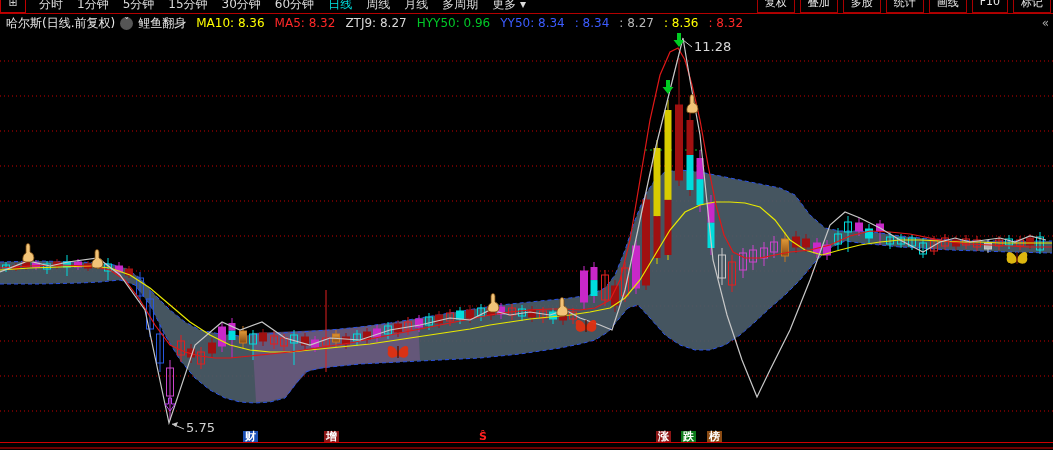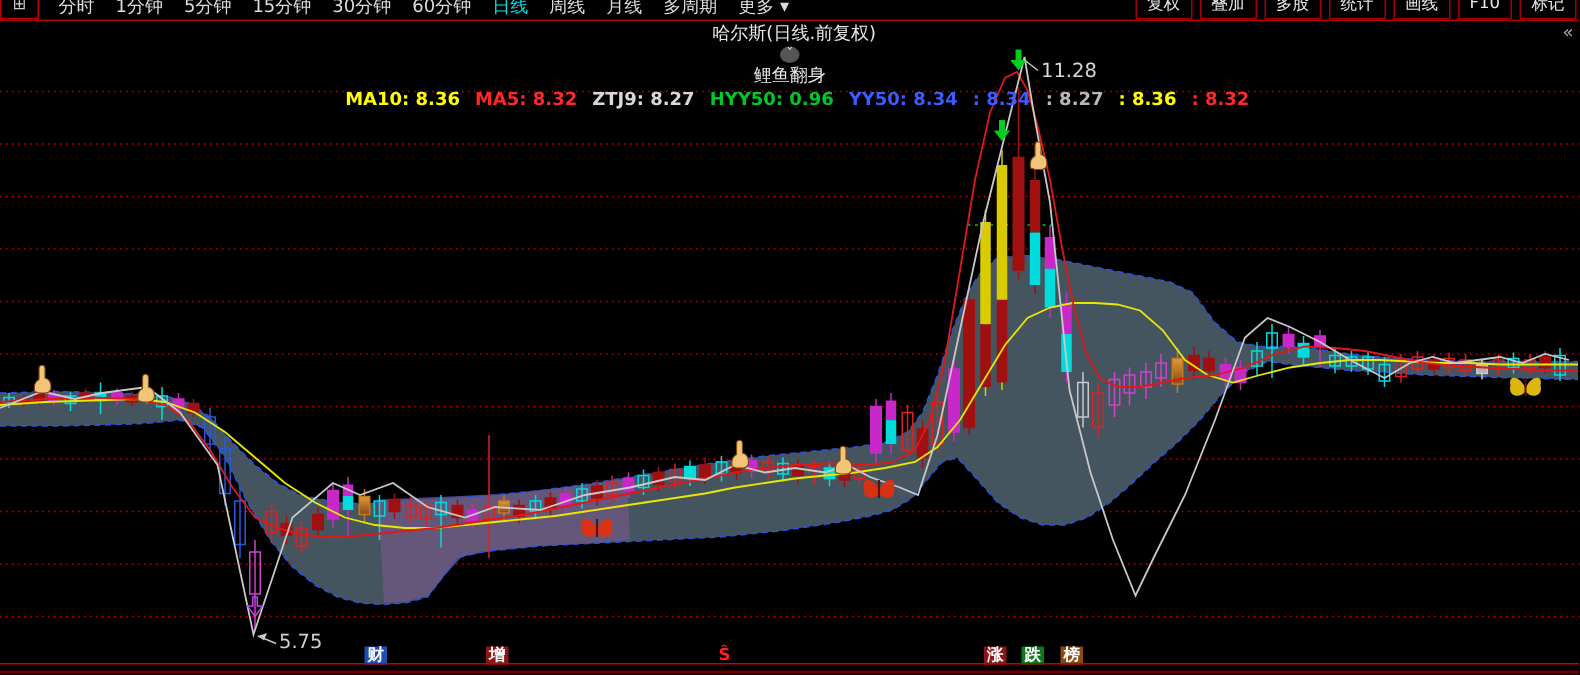--- a/index.html
+++ b/index.html
@@ -11,25 +11,25 @@
   .topbar-inner{position:absolute;left:0;top:-7px;height:20px;display:flex;align-items:center;}
   .appicon{display:inline-block;width:24px;height:18px;border:1px solid #c00000;color:#cfcfcf;
            font-size:11px;text-align:center;line-height:18px;margin-right:6px;}
   .tab{color:#dcdcdc;font-size:12px;margin:0 7px;cursor:default;}
   .tab.active{color:#00e0e0;}
   .rb-wrap{position:absolute;right:2px;top:-8px;display:flex;}
   .rbtn{border:1px solid #a80000;color:#e8e8e8;font-size:11px;padding:2px 7px;margin-left:5px;
         background:#000;}
   
   .titlebar{position:absolute;left:0;top:14px;width:1053px;height:18px;display:flex;
-            align-items:center;font-size:12px;color:#e8e8e8;white-space:nowrap;flex-direction:column;}
+            align-items:center;font-size:12px;color:#e8e8e8;white-space:nowrap;}
   .titlebar .t{margin-left:6px;}
   .circ{display:inline-block;width:13px;height:13px;border-radius:50%;background:#555;
         color:#ddd;font-size:10px;line-height:11px;text-align:center;margin:0 5px;}
-  .iv{margin-left:10px;font-weight:bold;}
+  .iv{margin-left:10px;}
   .collapse-arrow{position:absolute;right:4px;color:#aaa;font-size:12px;}
   
   .chartsvg{position:absolute;left:0;top:0;width:1053px;height:450px;}
   
   .botmark{position:absolute;top:431px;height:12px;font-size:11px;line-height:12px;
            padding:0 2px;font-weight:bold;}
   .redline1{position:absolute;left:0;top:442px;width:1053px;height:1px;background:#cf0000;}
   .redline2{position:absolute;left:0;top:447px;width:1053px;height:2px;background:#6e0000;}
 </style>
 </head>

